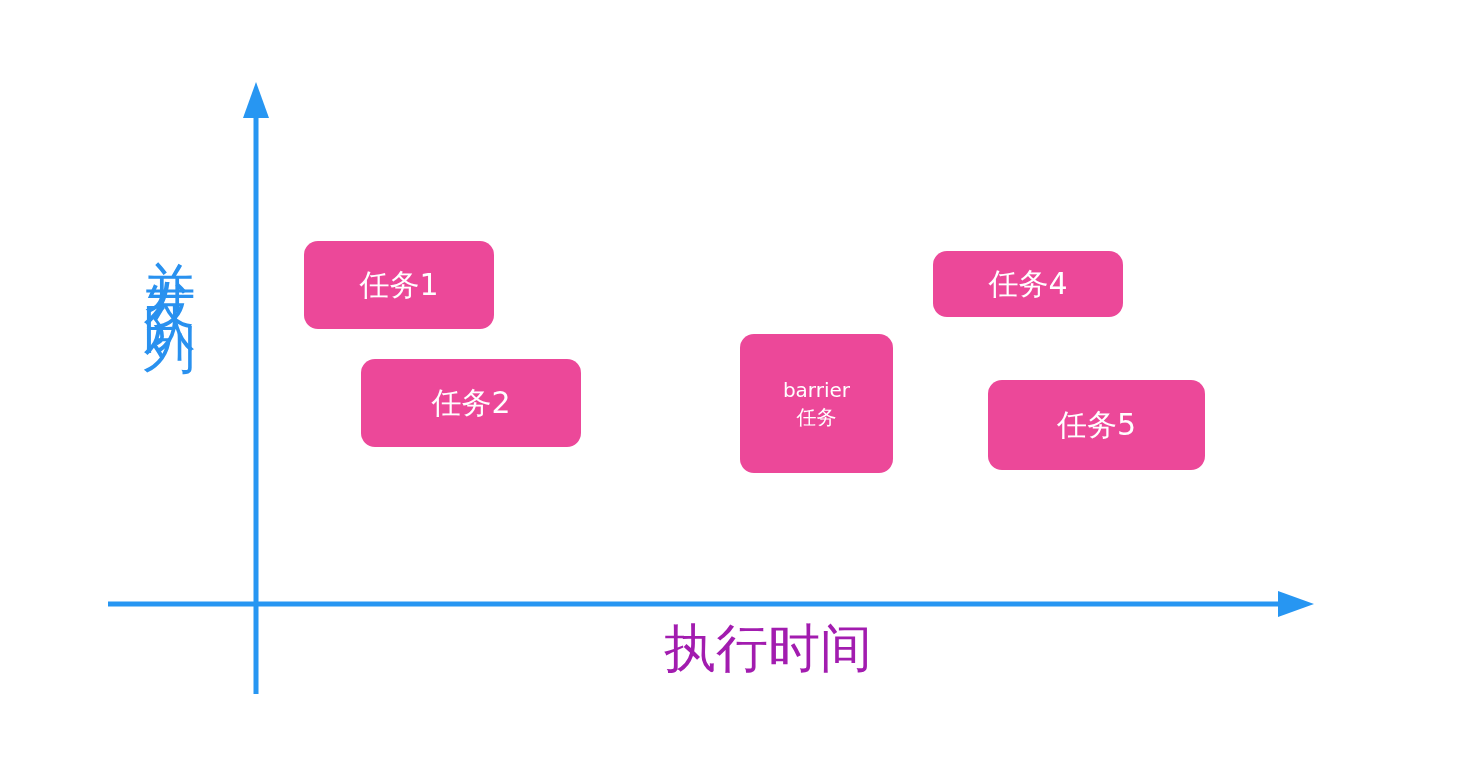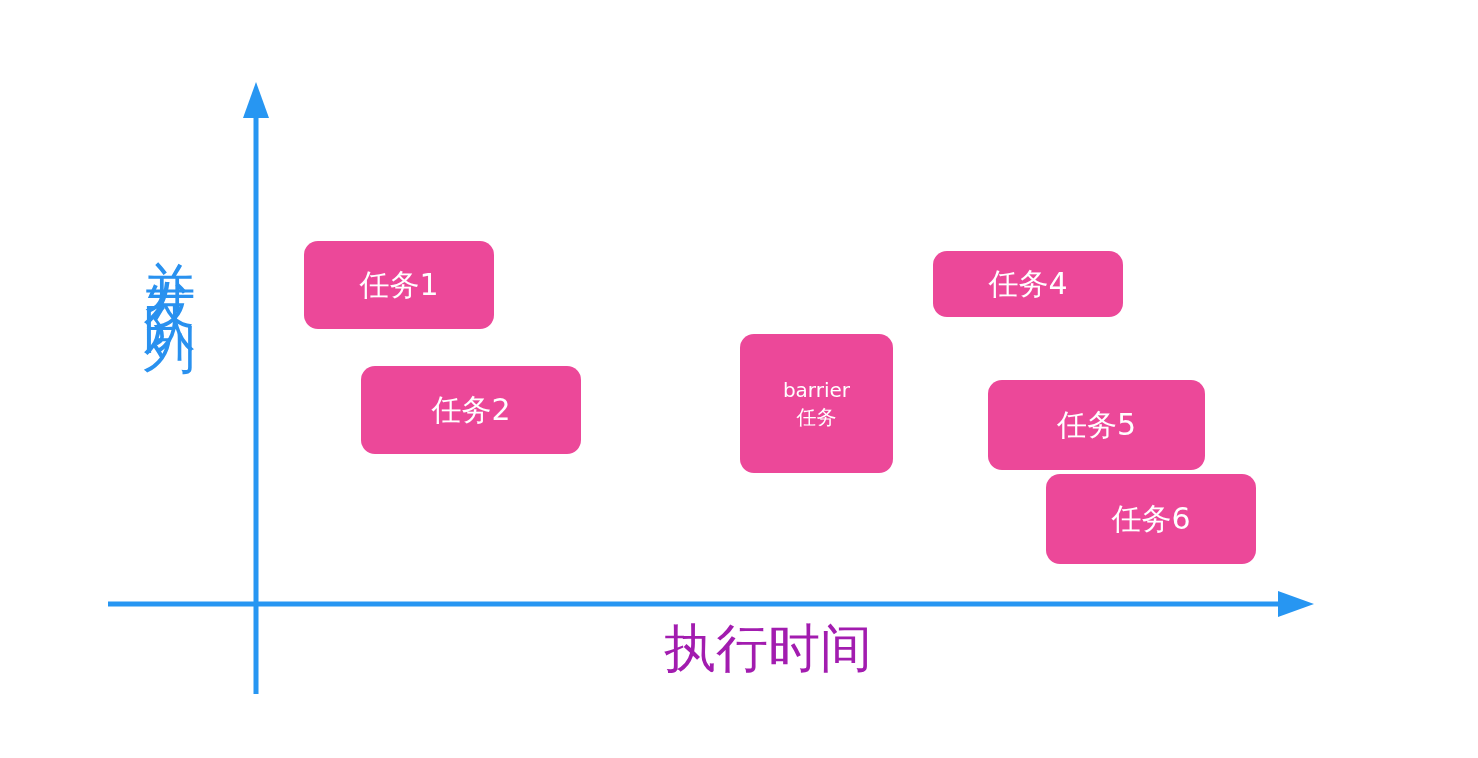--- a/index.html
+++ b/index.html
@@ -79,25 +79,24 @@
     <line class="axis-line" x1="108" y1="604" x2="1292" y2="604"></line>
     <polygon class="axis-arrow" points="1314,604 1278,591 1278,617"></polygon>
   </svg>
 
   <div class="y-axis-label">并发队列</div>
 
   <div class="x-axis-label">执行时间</div>
 
   <div class="task" style="left:304px; top:241px; width:190px; height:88px;">任务1</div>
 
-  <div class="task" style="left:361px; top:359px; width:220px; height:88px;margin-top:7px;">任务2</div>
+  <div class="task" style="left:361px; top:359px; width:220px; height:88px;">任务2</div>
 
 
   <div class="task" style="left:740px; top:334px; width:153px; height:139px; font-size:20px;">barrier
 任务</div>
 
   <div class="task" style="left:933px; top:226px; width:190px; height:66px;margin-top:25px;">任务4</div>
 
   <div class="task" style="left:988px; top:380px; width:217px; height:90px;">任务5</div>
 
-  <div class="task" style="left:1046px; top:474px; width:210px; height:90px;">任务6</div>
 
 </div>
 
 </body></html>

